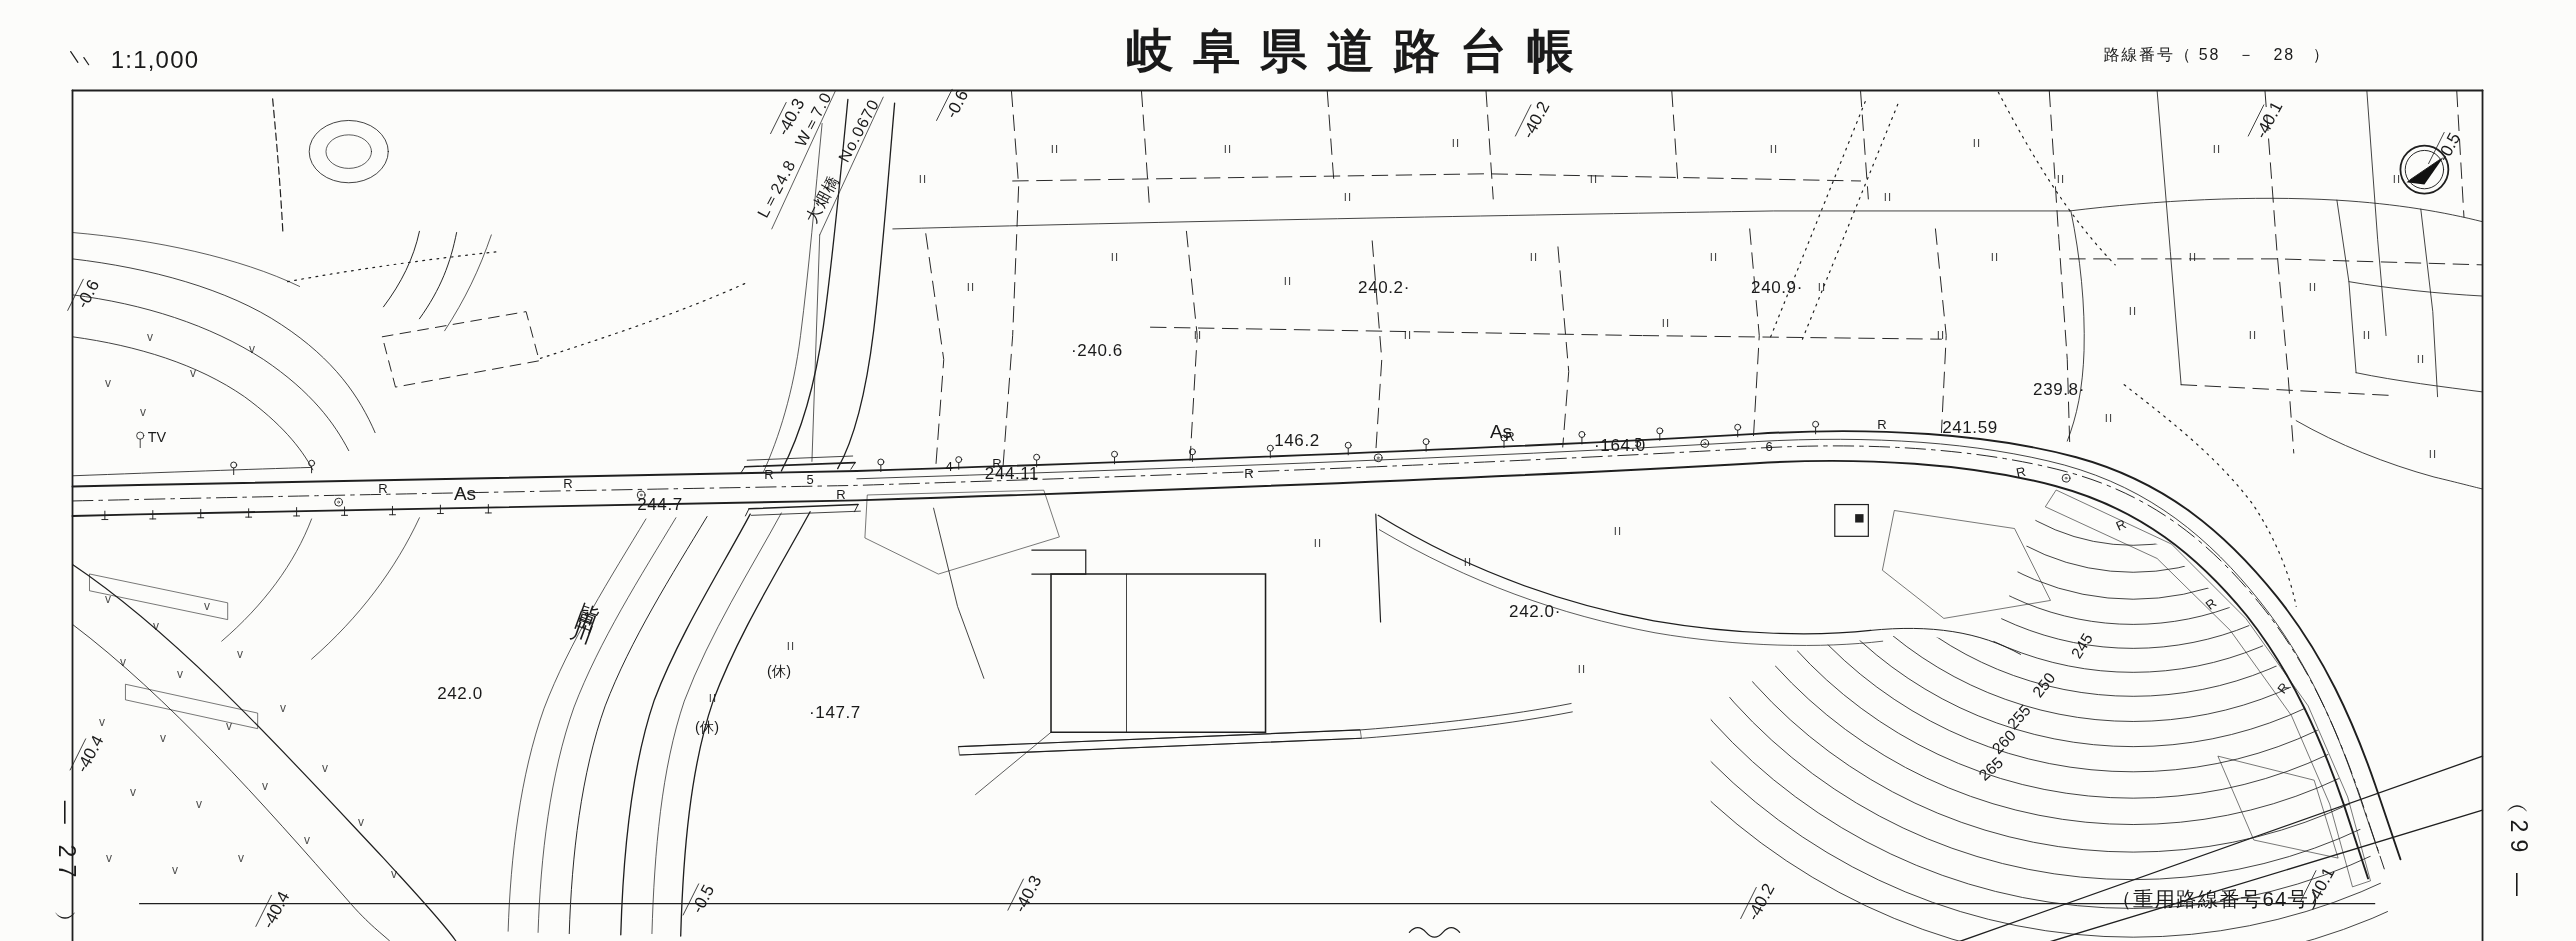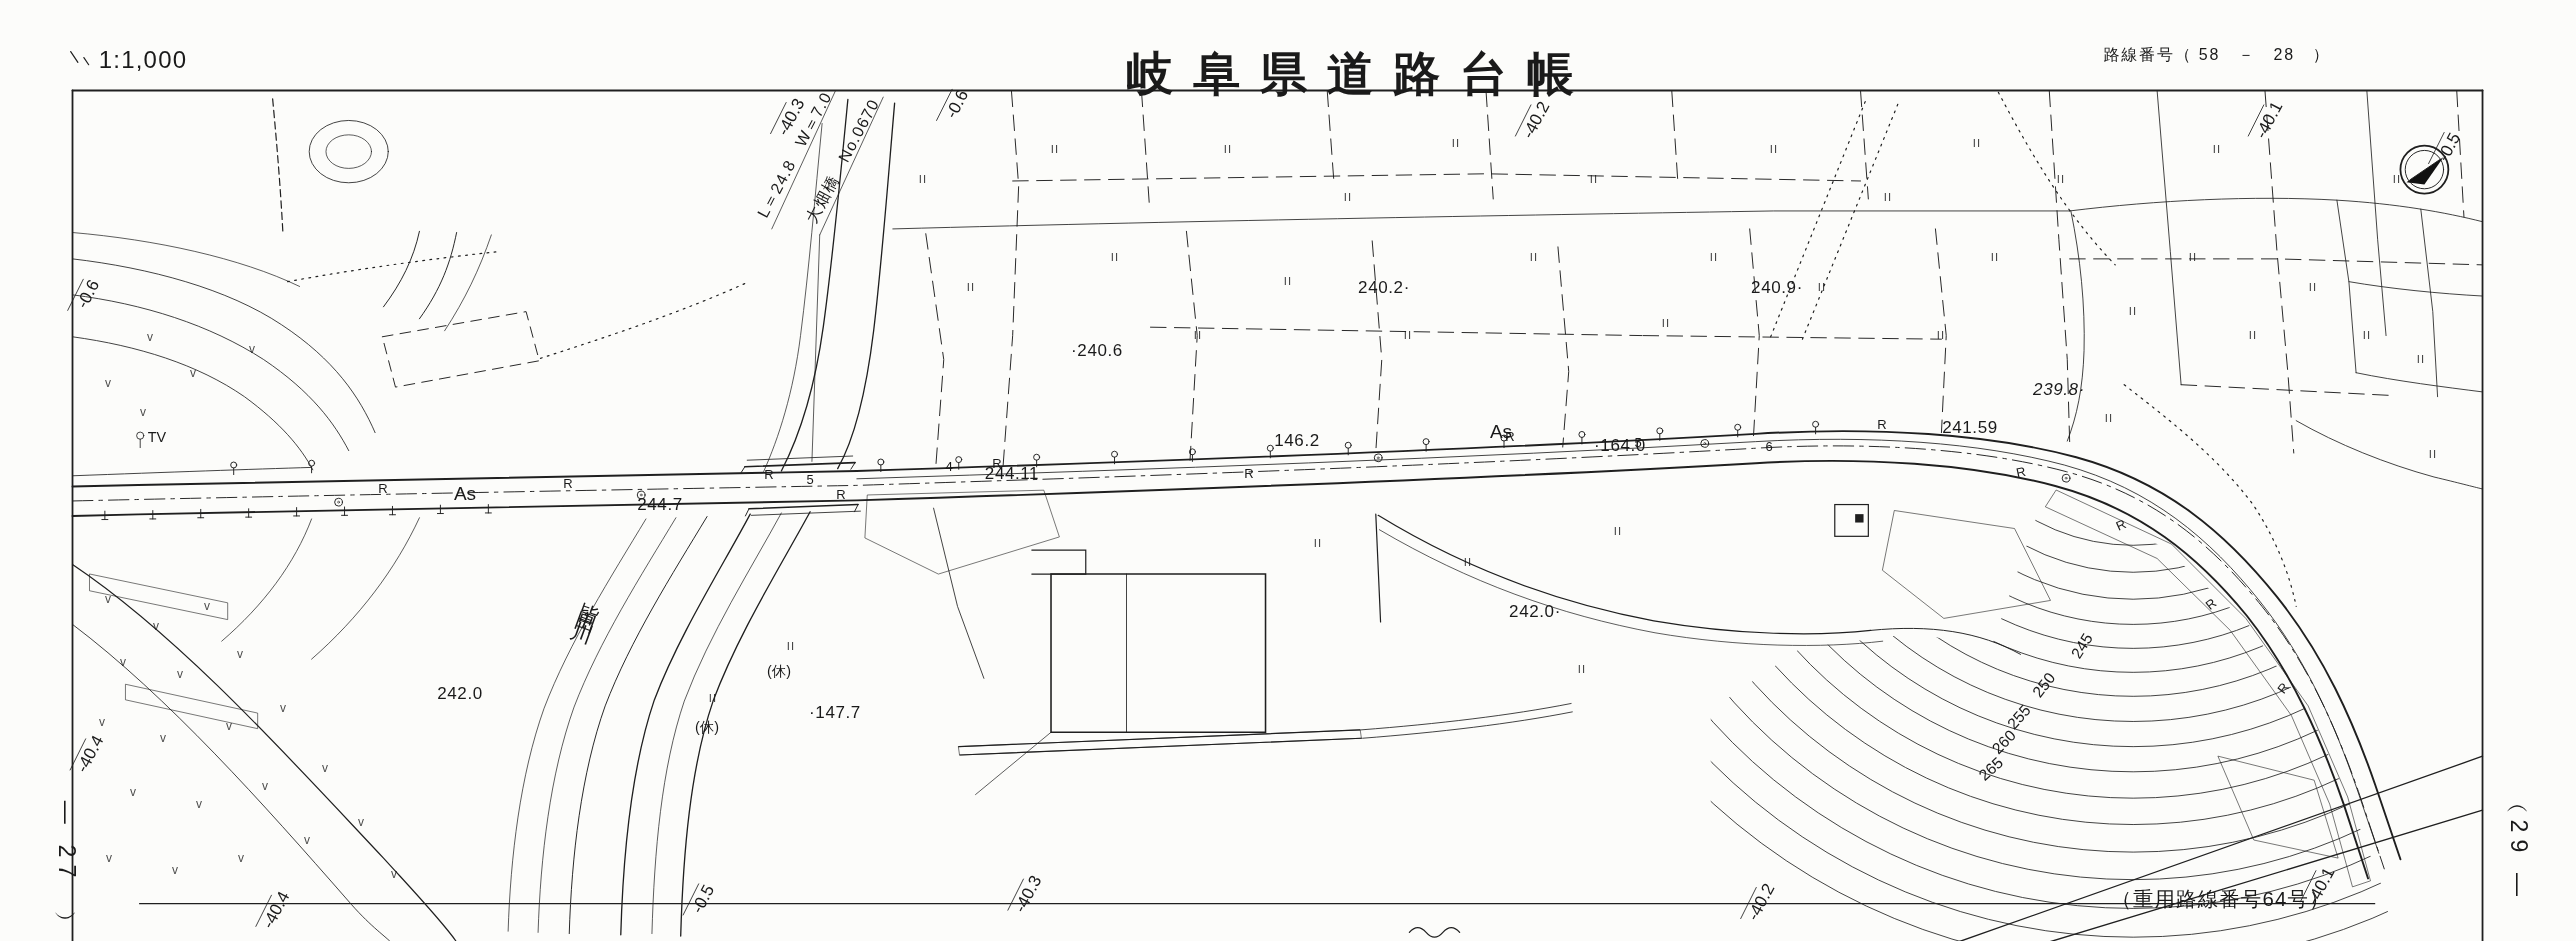--- a/index.html
+++ b/index.html
@@ -374,22 +374,22 @@
         </g>
         <g>
           <line x1="2905" y1="1533" x2="2931" y2="1481" class="s14"></line>
         </g>
         <g>
           <line x1="3839" y1="1505" x2="3865" y2="1453" class="s14"></line>
         </g>
       </g>
   </svg>
 
-  <div class="ml scale-note" style="left:143px;top:60px;">1:1,000</div>
-  <h1 class="ml sheet-title" style="left:1360px;top:50px;margin-top:23px;">岐阜県道路台帳</h1>
+  <div class="ml scale-note" style="left:155px;top:60px;">1:1,000</div>
+  <h1 class="ml sheet-title" style="left:1360px;top:50px;">岐阜県道路台帳</h1>
   <div class="ml route-label" style="left:2217px;top:55px;">路線番号（ 58　－　28　）</div>
 
   <div class="ml side-label" style="left:66px;top:853px;">― 27 ）</div>
   <div class="ml side-label" style="left:2518px;top:851px;">（ 29 ―</div>
   <div class="ml footer-label" style="left:2221px;top:899px;">（重用路線番号64号）</div>
 
   <div class="ml bridge-line" style="left:795px;top:155px;transform:translate(-50%,-50%) rotate(-62deg);">L＝24.8　W＝7.0</div>
   <div class="ml bridge-line" style="left:843px;top:161px;transform:translate(-50%,-50%) rotate(-62deg);">大畑橋　No.0670</div>
 
   <div class="ml river-label" style="left:593px;top:602px;transform:translate(-50%,-50%) rotate(20deg);">皆田川</div>
@@ -403,21 +403,21 @@
       <span class="ml grid" style="left: 2449px; top: 147px; transform: translate(-50%, -50%) rotate(-62deg);">-0.5</span>
       <span class="ml grid" style="left: 90px; top: 754px; transform: translate(-50%, -50%) rotate(-62deg);">-40.4</span>
       <span class="ml grid" style="left: 276px; top: 910px; transform: translate(-50%, -50%) rotate(-62deg);">-40.4</span>
       <span class="ml grid" style="left: 703px; top: 899px; transform: translate(-50%, -50%) rotate(-62deg);">-0.5</span>
       <span class="ml grid" style="left: 1028px; top: 894px; transform: translate(-50%, -50%) rotate(-62deg);">-40.3</span>
       <span class="ml grid" style="left: 1761px; top: 902px; transform: translate(-50%, -50%) rotate(-62deg);">-40.2</span>
       <span class="ml grid" style="left: 2321px; top: 886px; transform: translate(-50%, -50%) rotate(-62deg);">-40.1</span>
       <span class="ml elev" style="left: 1384px; top: 287px; transform: translate(-50%, -50%) rotate(0deg);">240.2·</span>
       <span class="ml elev" style="left: 1097px; top: 350px; transform: translate(-50%, -50%) rotate(0deg);">·240.6</span>
       <span class="ml elev" style="left: 1777px; top: 287px; transform: translate(-50%, -50%) rotate(0deg);">240.9·</span>
-      <span class="ml elev" style="left: 2059px; top: 389px; transform: translate(-50%, -50%) rotate(0deg); font-style: italic;">239.8·</span>
+      <span class="ml elev" style="left: 2059px; top: 389px; transform: translate(-50%, -50%) rotate(0deg);">239.8·</span>
       <span class="ml elev" style="left: 1297px; top: 440px; transform: translate(-50%, -50%) rotate(0deg);">146.2</span>
       <span class="ml elev" style="left: 1620px; top: 445px; transform: translate(-50%, -50%) rotate(0deg);">·164.0</span>
       <span class="ml elev" style="left: 1970px; top: 427px; transform: translate(-50%, -50%) rotate(0deg); text-align: center;">241.59</span>
       <span class="ml elev" style="left: 1012px; top: 473px; transform: translate(-50%, -50%) rotate(0deg);">244.11</span>
       <span class="ml elev" style="left: 660px; top: 504px; transform: translate(-50%, -50%) rotate(0deg);">244.7</span>
       <span class="ml elev" style="left: 460px; top: 693px; transform: translate(-50%, -50%) rotate(0deg); text-align: center;">242.0</span>
       <span class="ml elev" style="left: 835px; top: 712px; transform: translate(-50%, -50%) rotate(0deg);">·147.7</span>
       <span class="ml elev" style="left: 1535px; top: 611px; transform: translate(-50%, -50%) rotate(0deg);">242.0·</span>
       <span class="ml contour" style="left: 2082px; top: 646px; transform: translate(-50%, -50%) rotate(-58deg);">245</span>
       <span class="ml contour" style="left: 2044px; top: 685px; transform: translate(-50%, -50%) rotate(-52deg);">250</span>

